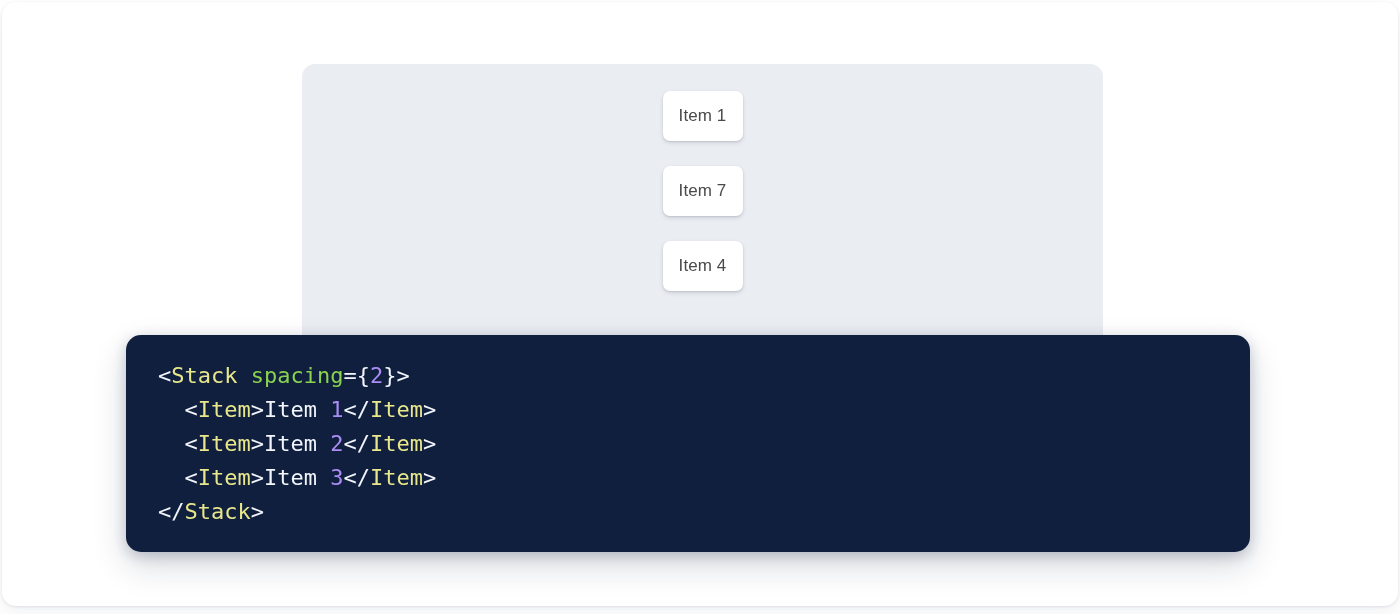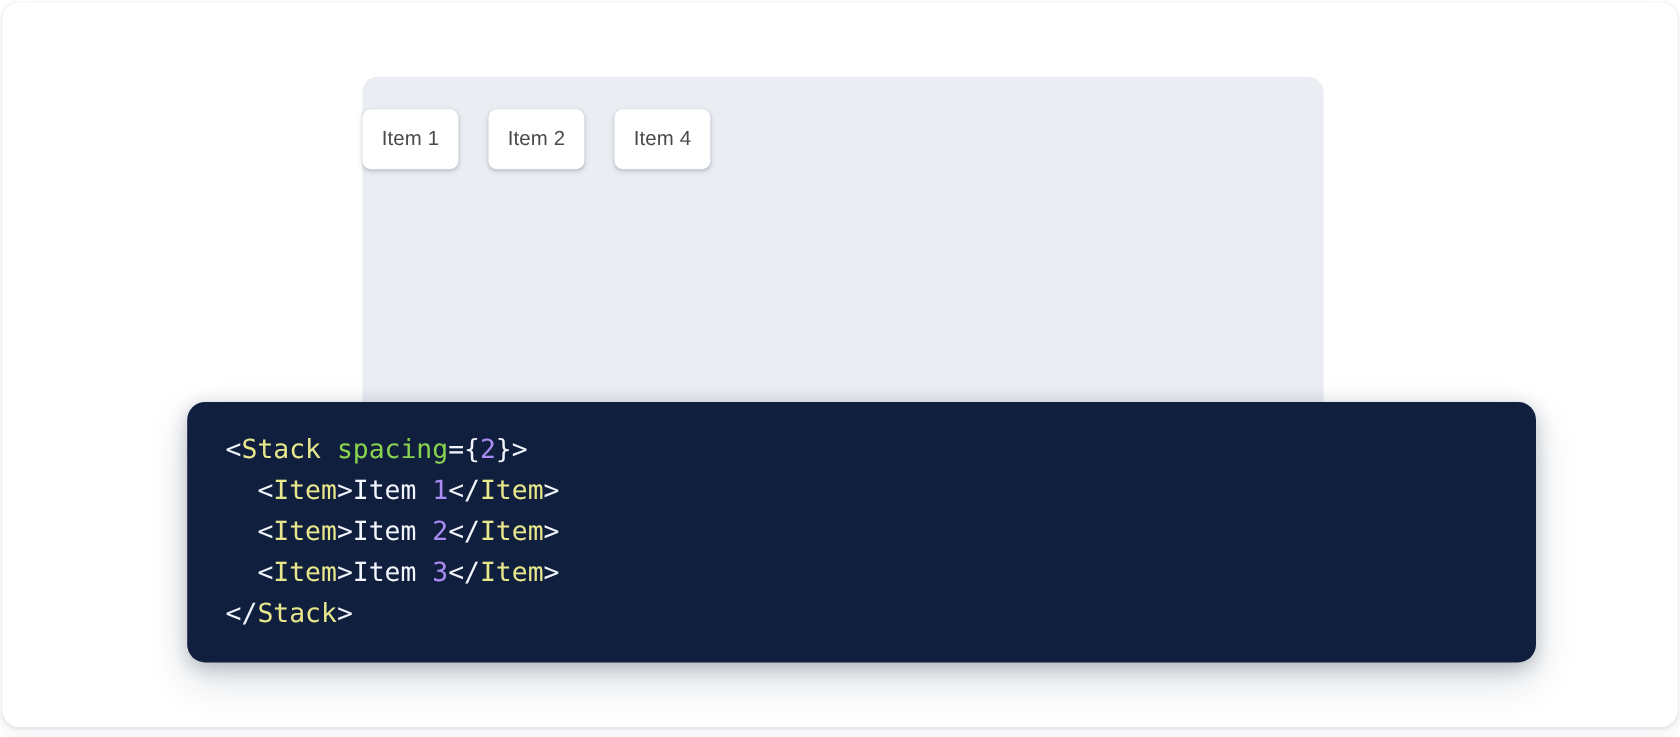--- a/index.html
+++ b/index.html
@@ -38,21 +38,21 @@
     background: #eaedf2;
     border-radius: 13px;
   }
 
   .stack {
     position: absolute;
     left: 0;
     top: 27px;
     width: 100%;
     display: flex;
-    flex-direction: row;
+    flex-direction: column;
     align-items: center;
     gap: 25px;
   }
 
   .stack-item {
     width: 80px;
     height: 50px;
     background: #ffffff;
     border-radius: 7px;
     display: flex;
@@ -62,21 +62,21 @@
     color: #4a4a4a;
     letter-spacing: 0.1px;
     box-shadow: 0 1px 2px rgba(22, 33, 54, 0.14),
                 0 2px 5px rgba(22, 33, 54, 0.10);
     box-sizing: border-box;
   }
 
   
   .code-block {
     position: absolute;
-    left: 154px;
+    left: 124px;
     top: 333px;
     width: 1124px;
     height: 217px;
     background: #0f1f3d;
     border-radius: 15px;
     box-shadow: 0 4px 14px rgba(15, 31, 61, 0.22),
                 0 14px 34px rgba(15, 31, 61, 0.16);
     box-sizing: border-box;
     padding: 24px 0 0 32px;
   }
@@ -98,21 +98,21 @@
   .tok-text  { color: #f2f5fb; }
 </style>
 </head>
 <body>
 
 <div class="page-frame">
 
   <div class="preview-panel">
     <div class="stack">
       <div class="stack-item">Item 1</div>
-      <div class="stack-item">Item 2</div>
+      <div class="stack-item">Item 7</div>
       <div class="stack-item">Item 4</div>
     </div>
   </div>
 
   <div class="code-block">
     <pre class="code-text"><code id="code-render"><span class="tok-punct">&lt;</span><span class="tok-tag">Stack</span><span class="tok-punct"> </span><span class="tok-attr">spacing</span><span class="tok-punct">={</span><span class="tok-num">2</span><span class="tok-punct">}&gt;</span>
   <span class="tok-punct">&lt;</span><span class="tok-tag">Item</span><span class="tok-punct">&gt;</span><span class="tok-text">Item </span><span class="tok-num">1</span><span class="tok-punct">&lt;/</span><span class="tok-tag">Item</span><span class="tok-punct">&gt;</span>
   <span class="tok-punct">&lt;</span><span class="tok-tag">Item</span><span class="tok-punct">&gt;</span><span class="tok-text">Item </span><span class="tok-num">2</span><span class="tok-punct">&lt;/</span><span class="tok-tag">Item</span><span class="tok-punct">&gt;</span>
   <span class="tok-punct">&lt;</span><span class="tok-tag">Item</span><span class="tok-punct">&gt;</span><span class="tok-text">Item </span><span class="tok-num">3</span><span class="tok-punct">&lt;/</span><span class="tok-tag">Item</span><span class="tok-punct">&gt;</span>
 <span class="tok-punct">&lt;/</span><span class="tok-tag">Stack</span><span class="tok-punct">&gt;</span></code></pre>

